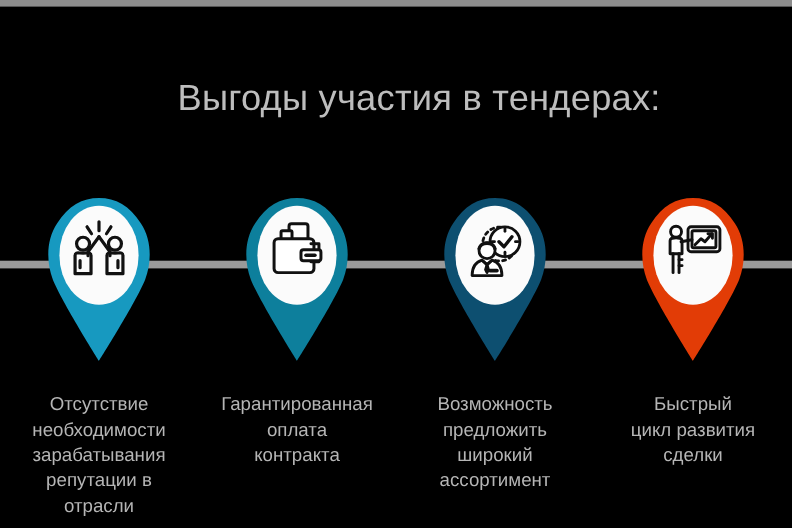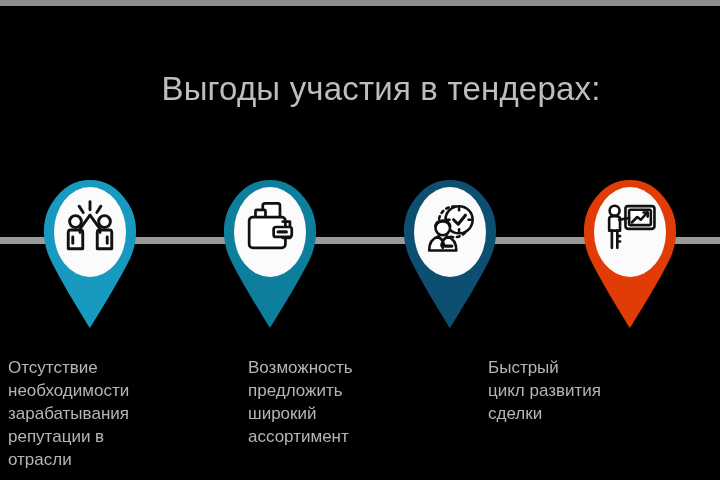--- a/index.html
+++ b/index.html
@@ -98,20 +98,21 @@
   .captions {
     position: absolute;
     left: 0;
     top: 356px;
     width: 720px;
     display: flex;
     z-index: 2;
   }
   .cap-cell {
     flex: 1 1 0;
+    text-align: center;
     color: #b5b5b5;
     font-size: 17px;
     line-height: 23px;
     padding: 0 8px;
     box-sizing: border-box;
     white-space: pre-line;
   }
 </style>
 </head>
 <body>
@@ -220,20 +221,23 @@
     </div>
 
   </div>
 
   <div class="captions">
     <div class="cap-cell">Отсутствие
 необходимости
 зарабатывания
 репутации в
 отрасли</div>
+    <div class="cap-cell">Гарантированная
+оплата
+контракта</div>
     <div class="cap-cell">Возможность
 предложить
 широкий
 ассортимент</div>
     <div class="cap-cell">Быстрый
 цикл развития
 сделки</div>
   </div>
 
 </div>

